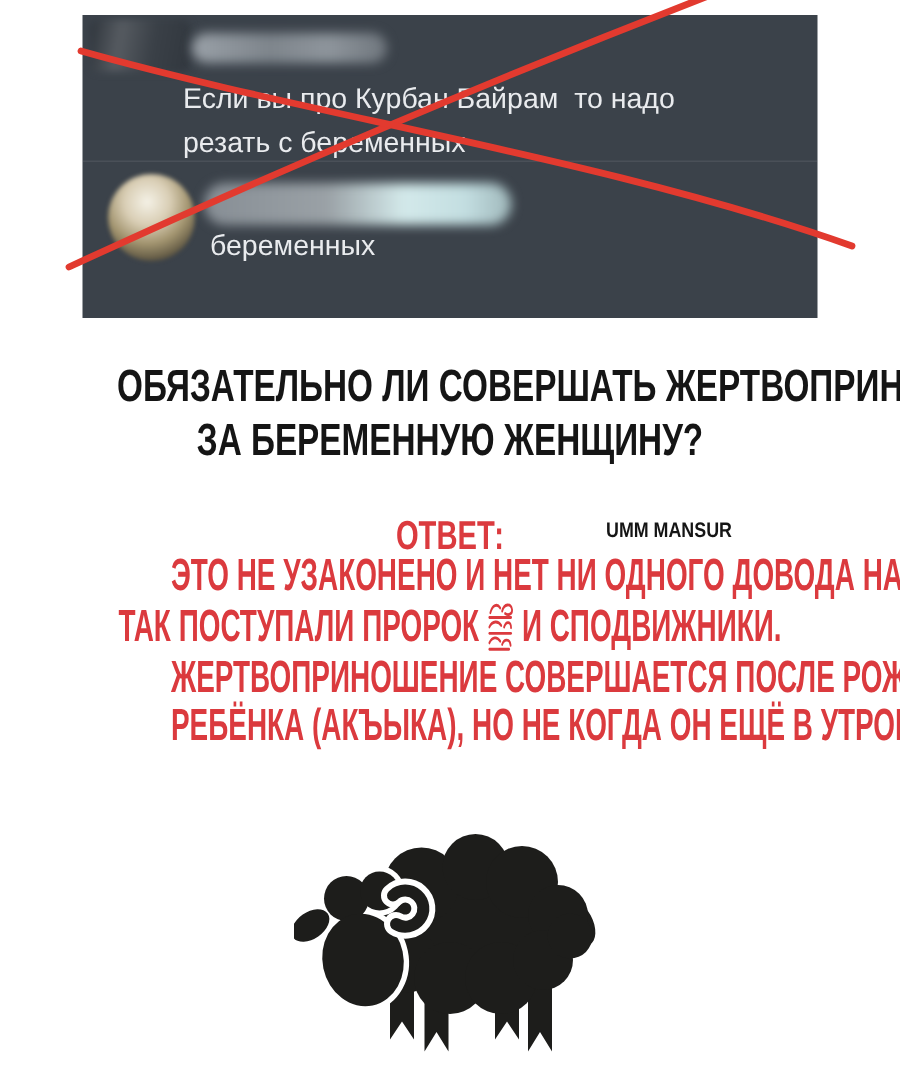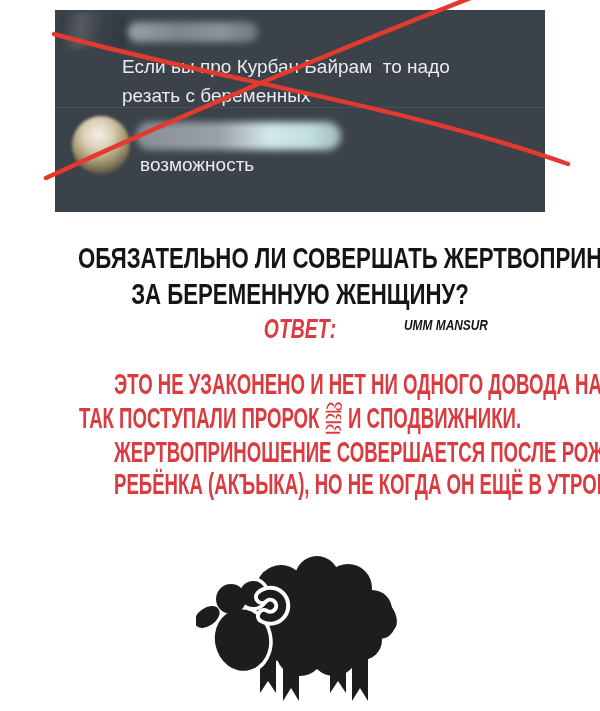--- a/index.html
+++ b/index.html
@@ -23,21 +23,21 @@
   .msg1{left:67px;top:42px;}
   .msg2{left:85px;top:142px;line-height:26px;}
 
   
   .cross-svg{position:absolute;left:0;top:0;width:600px;height:220px;pointer-events:none;}
 
   
   .cond{white-space:nowrap;text-align:center;width:600px;font-weight:700;}
   .question{position:absolute;left:0;top:240px;color:#151515;font-size:30px;line-height:36px;}
   .question .cond{transform:scaleX(0.74);transform-origin:50% 50%;}
-  .answer-label-row{position:absolute;left:0;top:314px;width:552px;height:28px;font-style:italic;}
+  .answer-label-row{position:absolute;left:0;top:342px;width:552px;height:28px;}
   .answer-label{width:600px;text-align:center;font-weight:700;font-size:27px;
     transform:scaleX(0.72);transform-origin:50% 50%;white-space:nowrap;}
   .watermark{position:absolute;left:404px;top:3px;font-weight:700;font-size:14px;color:#151515;
     transform:scaleX(0.85);transform-origin:0 50%;white-space:nowrap;}
   .answer-body{position:absolute;left:0;top:368px;width:600px;font-size:30px;line-height:32px;font-weight:700;}
   .answer-body .cond{transform:scaleX(0.62);transform-origin:50% 50%;}
   .line2flex{display:flex;justify-content:center;align-items:center;gap:7px;}
   .saws-icon{display:inline-block;width:32px;height:36px;flex:0 0 auto;}
 
   
@@ -52,21 +52,21 @@
     <div class="blur-blob1"></div>
     <div class="blur-pill1"></div>
     <div class="chat-msg msg1">
       <div class="chat-line">Если вы про Курбан Байрам  то надо</div>
       <div class="chat-line">резать с беременных</div>
     </div>
     <div class="chat-divider"></div>
     <div class="blur-avatar"></div>
     <div class="blur-pill2"></div>
     <div class="chat-msg msg2">
-      <div class="chat-line">возможность</div>
+      <div class="chat-line">беременных</div>
     </div>
   </div>
 
   <svg class="cross-svg" viewBox="0 0 600 220">
     <path d="M486,-8 Q258,80 46,178" fill="none" stroke="#e23a2f" stroke-width="4.5" stroke-linecap="round"></path>
     <path d="M54,34 C210,78 405,106 568,164" fill="none" stroke="#e23a2f" stroke-width="4.5" stroke-linecap="round"></path>
   </svg>
 
   <div class="question">
     <div class="cond">ОБЯЗАТЕЛЬНО ЛИ СОВЕРШАТЬ ЖЕРТВОПРИНОШЕНИЕ</div>

